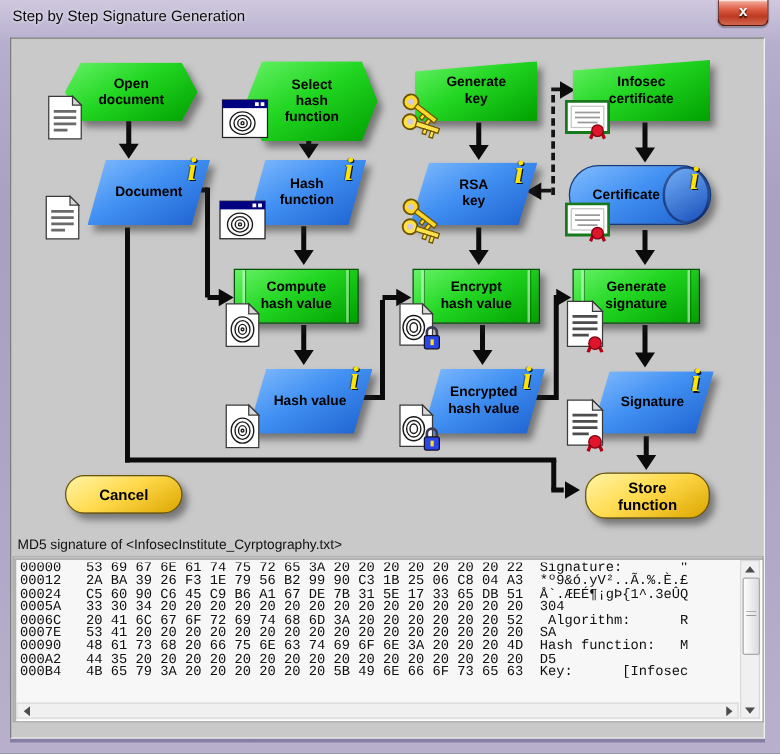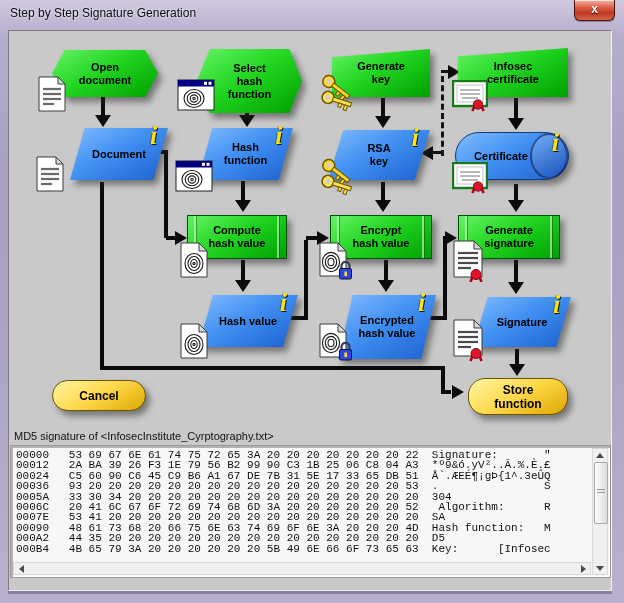--- a/index.html
+++ b/index.html
@@ -213,21 +213,21 @@
       <div class="node predefined green" style="left: 458px; top: 215px; width: 102px; height: 44px;">
         <div class="shape"></div>
         <div class="nlabel">Generate
 signature</div>
       </div>
       <div class="node para blue" style="left: 198px; top: 295px; width: 100px; height: 52px;">
         <div class="shape"></div>
         <div class="nlabel">Hash value</div>
         <div class="ibadge">i</div>
       </div>
-      <div class="node para blue" style="left: 338px; top: 295px; width: 98px; height: 64px;">
+      <div class="node para blue" style="left: 338px; top: 295px; width: 98px; height: 52px;">
         <div class="shape"></div>
         <div class="nlabel">Encrypted
 hash value</div>
         <div class="ibadge">i</div>
       </div>
       <div class="node para blue" style="left: 473px; top: 297px; width: 98px; height: 50px;">
         <div class="shape"></div>
         <div class="nlabel">Signature</div>
         <div class="ibadge">i</div>
       </div>
@@ -408,21 +408,20 @@
         </svg></div>
     </div>
 
   <div class="md5label">MD5 signature of &lt;InfosecInstitute_Cyrptography.txt&gt;</div>
 
   <div class="textpanel">
     <div class="textpane">
         <div class="hexrow">00000   53 69 67 6E 61 74 75 72 65 3A 20 20 20 20 20 20 20 22  Signature:       "</div>
         <div class="hexrow">00012   2A BA 39 26 F3 1E 79 56 B2 99 90 C3 1B 25 06 C8 04 A3  *º9&amp;ó.yV²..Ã.%.È.£</div>
         <div class="hexrow">00024   C5 60 90 C6 45 C9 B6 A1 67 DE 7B 31 5E 17 33 65 DB 51  Å`.ÆEÉ¶¡gÞ{1^.3eÛQ</div>
-        <div class="hexrow">00036   93 20 20 20 20 20 20 20 20 20 20 20 20 20 20 20 20 53  .                S</div>
         <div class="hexrow">0005A   33 30 34 20 20 20 20 20 20 20 20 20 20 20 20 20 20 20  304</div>
         <div class="hexrow">0006C   20 41 6C 67 6F 72 69 74 68 6D 3A 20 20 20 20 20 20 52   Algorithm:      R</div>
         <div class="hexrow">0007E   53 41 20 20 20 20 20 20 20 20 20 20 20 20 20 20 20 20  SA</div>
         <div class="hexrow">00090   48 61 73 68 20 66 75 6E 63 74 69 6F 6E 3A 20 20 20 4D  Hash function:   M</div>
         <div class="hexrow">000A2   44 35 20 20 20 20 20 20 20 20 20 20 20 20 20 20 20 20  D5</div>
         <div class="hexrow">000B4   4B 65 79 3A 20 20 20 20 20 20 5B 49 6E 66 6F 73 65 63  Key:      [Infosec</div>
       </div>
     <div class="vscroll">
       <div class="sbtn up">
           <div class="tri up"></div>

